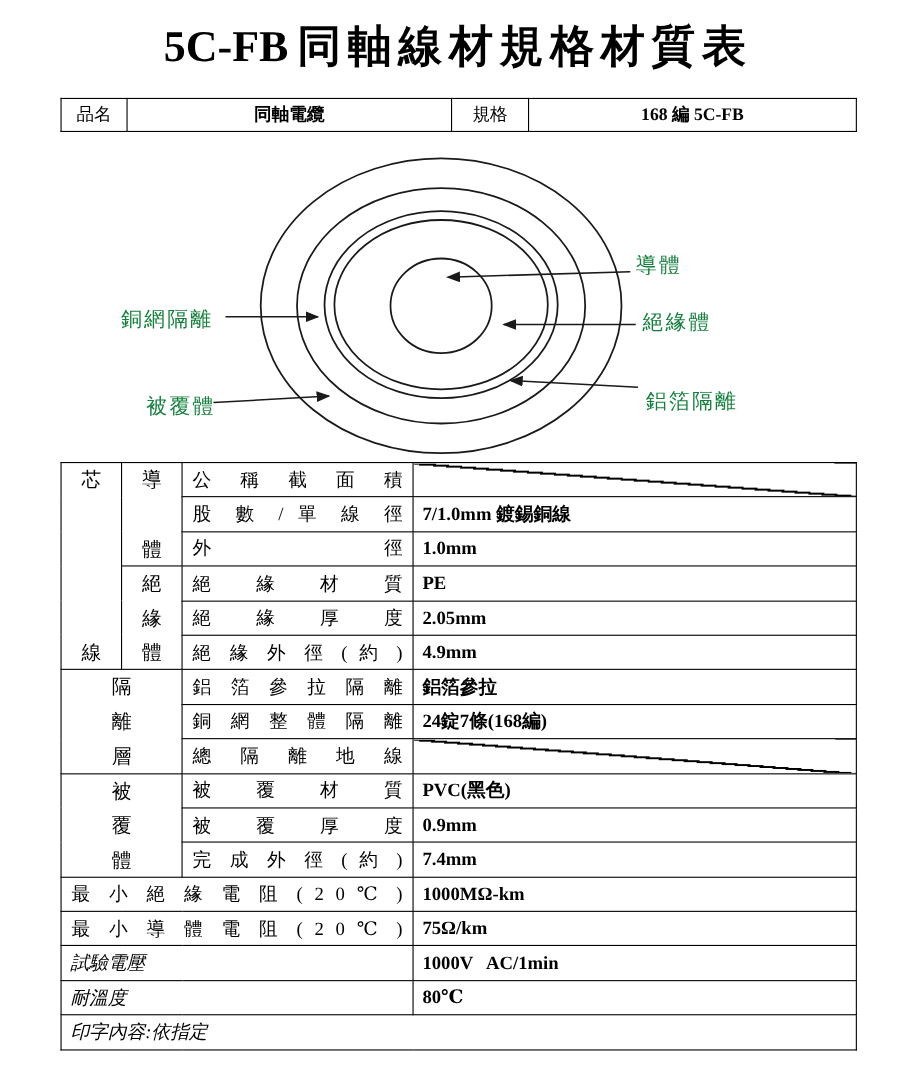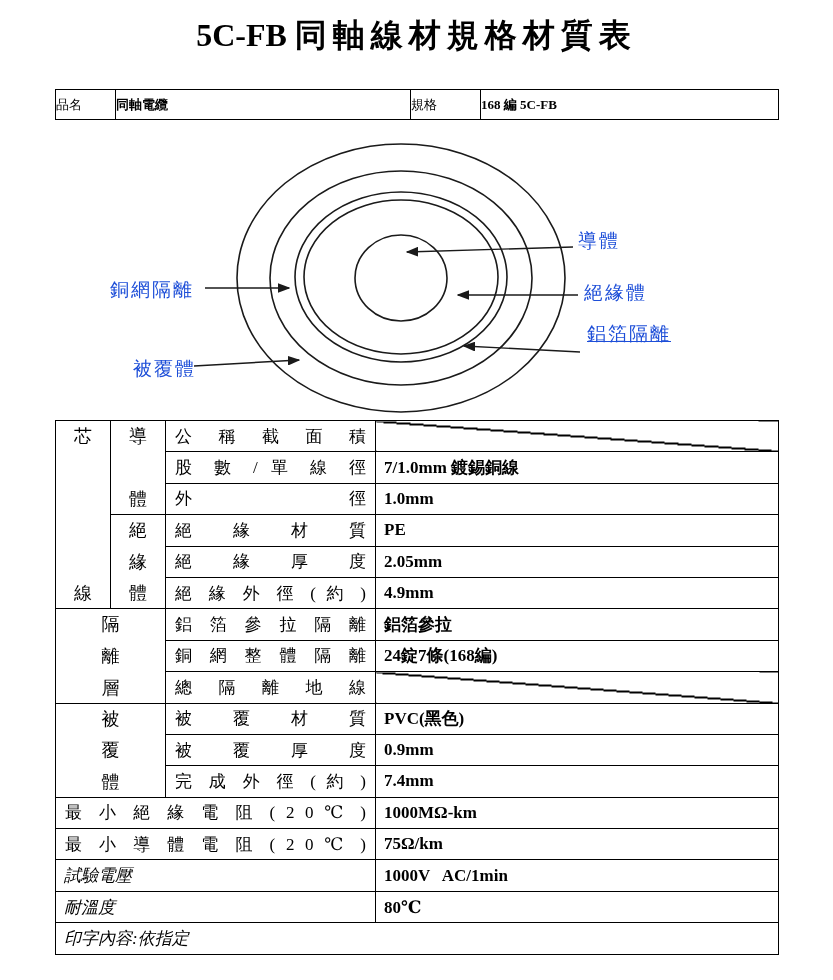--- a/index.html
+++ b/index.html
@@ -12,54 +12,55 @@
     background: #fff;
     color: #000;
     font-family: "Liberation Serif", "DejaVu Serif", serif;
     overflow: hidden;
   }
   
   .title {
     position: absolute;
     top: 14px; left: 0; width: 100%;
     text-align: center;
-    font-size: 32px;
+    font-size: 40px;
     font-weight: bold;
     white-space: nowrap;
   }
   .title .cjk { letter-spacing: 6px; margin-left: 8px; }
 
   
   table { border-collapse: collapse; table-layout: fixed; }
   .head-table {
     position: absolute;
     left: 55px; top: 89px;
     width: 723px;
   }
   .head-table td {
     border: 1.5px solid #000;
     height: 30px;
-    font-size: 13px;
+    text-align: center;
+    font-size: 16px;
     overflow: hidden;
   }
   .bold { font-weight: bold; }
 
   
   .diagram {
     position: absolute;
     left: 0; top: 130px;
     width: 833px; height: 290px;
   }
   .diagram svg { position: absolute; left: 0; top: 0; }
   .dlabel {
     position: absolute;
     font-size: 19px;
     letter-spacing: 2px;
     white-space: nowrap;
-    color: #1d4ed8;
+    color: #15803d;
   }
 
   
   .spec-table {
     position: absolute;
     left: 55px; top: 420px;
     width: 723px;
   }
   .spec-table td {
     border: 1.5px solid #000;
@@ -146,21 +147,21 @@
       <g stroke="#1a1a1a" stroke-width="1.4">
         <line x1="573" y1="117" x2="407" y2="122" marker-end="url(#arr)"></line>
         <line x1="578" y1="165" x2="458" y2="165" marker-end="url(#arr)"></line>
         <line x1="580" y1="222" x2="464" y2="216" marker-end="url(#arr)"></line>
         <line x1="205" y1="158" x2="289" y2="158" marker-end="url(#arr)"></line>
         <line x1="194" y1="236" x2="299" y2="230" marker-end="url(#arr)"></line>
       </g>
     </svg>
     <span class="dlabel" style="left:578px; top:98px;">導體</span>
     <span class="dlabel" style="left:584px; top:150px;">絕緣體</span>
-    <span class="dlabel" style="left:587px; top:191px;text-decoration:underline;">鋁箔隔離</span>
+    <span class="dlabel" style="left:587px; top:222px;">鋁箔隔離</span>
     <span class="dlabel" style="left:110px; top:147px;text-align:center;">銅網隔離</span>
     <span class="dlabel" style="left:133px; top:226px;">被覆體</span>
   </div>
 
   <table class="spec-table">
     <colgroup>
         <col style="width:55px">
         <col style="width:55px">
         <col style="width:210px">
         <col style="width:403px">

